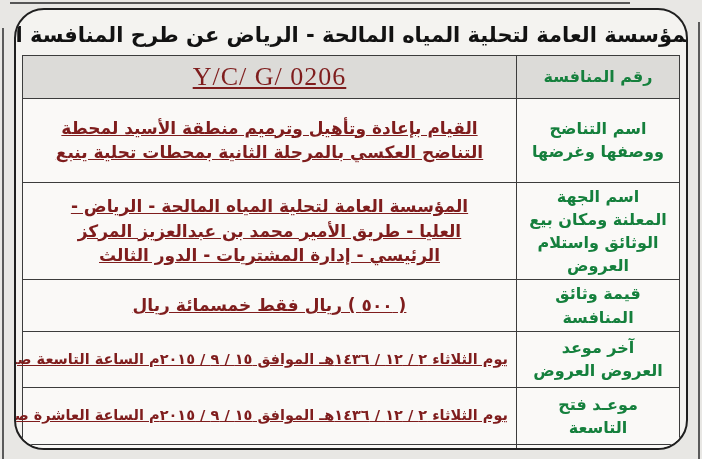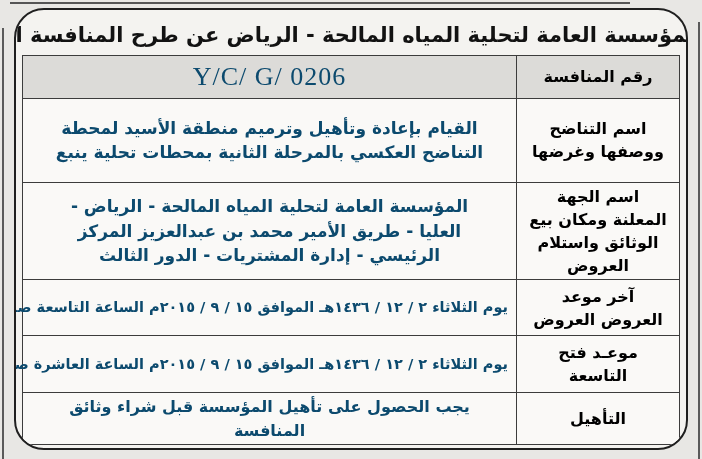--- a/index.html
+++ b/index.html
@@ -47,26 +47,27 @@
     background:#faf9f7;
     text-align:center;
     vertical-align:middle;
     font-weight:700;
     line-height:1.45;
   }
   .ad-table td.lbl {
     width:163px;
     font-size:16px;
     padding:2px 12px;
-    color:#000000;
+    color:#15803d;
   }
   .ad-table td.val {
     font-size:17px;
     padding:2px 8px;
-    color:#0c4a6e;
+    color:#7f1d1d;
+    text-decoration:underline;
   }
   tr.r1 td { height:35px; background:#dcdbd8; }
   tr.r1 td.val {
     font-family:"Liberation Serif", serif;
     font-weight:400;
     font-size:26px;
     direction:ltr;
     letter-spacing:1px;
   }
   tr.r2 td { height:84px;margin-left:47px; }
@@ -97,20 +98,24 @@
         <td class="val">Y/C/ G/ 0206</td>
       </tr>
       <tr class="r2">
         <td class="lbl">اسم التناضح ووصفها وغرضها</td>
         <td class="val">القيام بإعادة وتأهيل وترميم منطقة الأسيد لمحطة التناضح العكسي بالمرحلة الثانية بمحطات تحلية ينبع</td>
       </tr>
       <tr class="r3">
         <td class="lbl">اسم الجهة المعلنة ومكان بيع الوثائق واستلام العروض</td>
         <td class="val">المؤسسة العامة لتحلية المياه المالحة - الرياض - العليا - طريق الأمير محمد بن عبدالعزيز المركز الرئيسي - إدارة المشتريات - الدور الثالث</td>
       </tr>
+      <tr class="r4">
+        <td class="lbl">قيمة وثائق المنافسة</td>
+        <td class="val">( ٥٠٠ ) ريال فقط خمسمائة ريال</td>
+      </tr>
       <tr class="r5">
         <td class="lbl">آخر موعد العروض العروض</td>
         <td class="val">يوم الثلاثاء ٢ / ١٢ / ١٤٣٦هـ الموافق ١٥ / ٩ / ٢٠١٥م الساعة التاسعة صباحاً</td>
       </tr>
       <tr class="r6">
         <td class="lbl">موعـد فتح التاسعة</td>
         <td class="val">يوم الثلاثاء ٢ / ١٢ / ١٤٣٦هـ الموافق ١٥ / ٩ / ٢٠١٥م الساعة العاشرة صباحاً</td>
       </tr>
       <tr class="r7">
         <td class="lbl">التأهيل</td>

